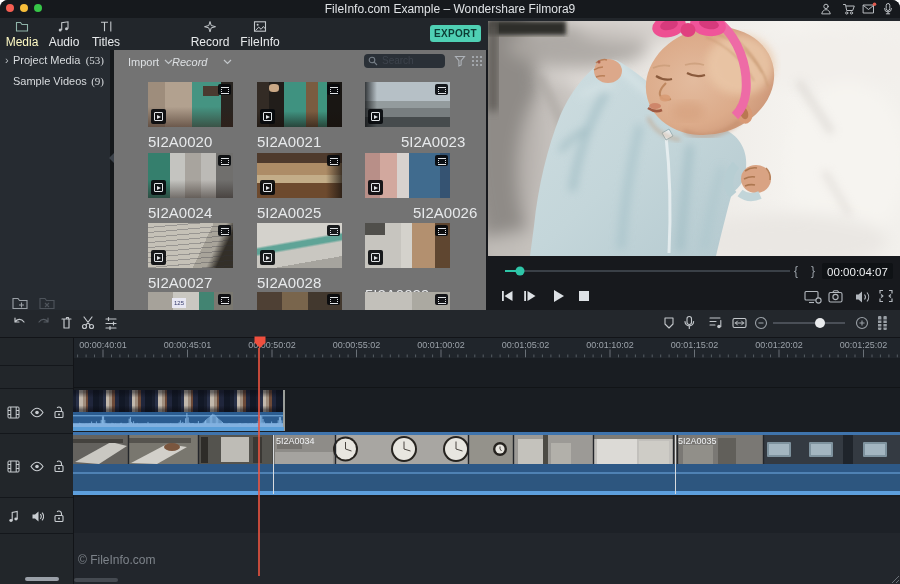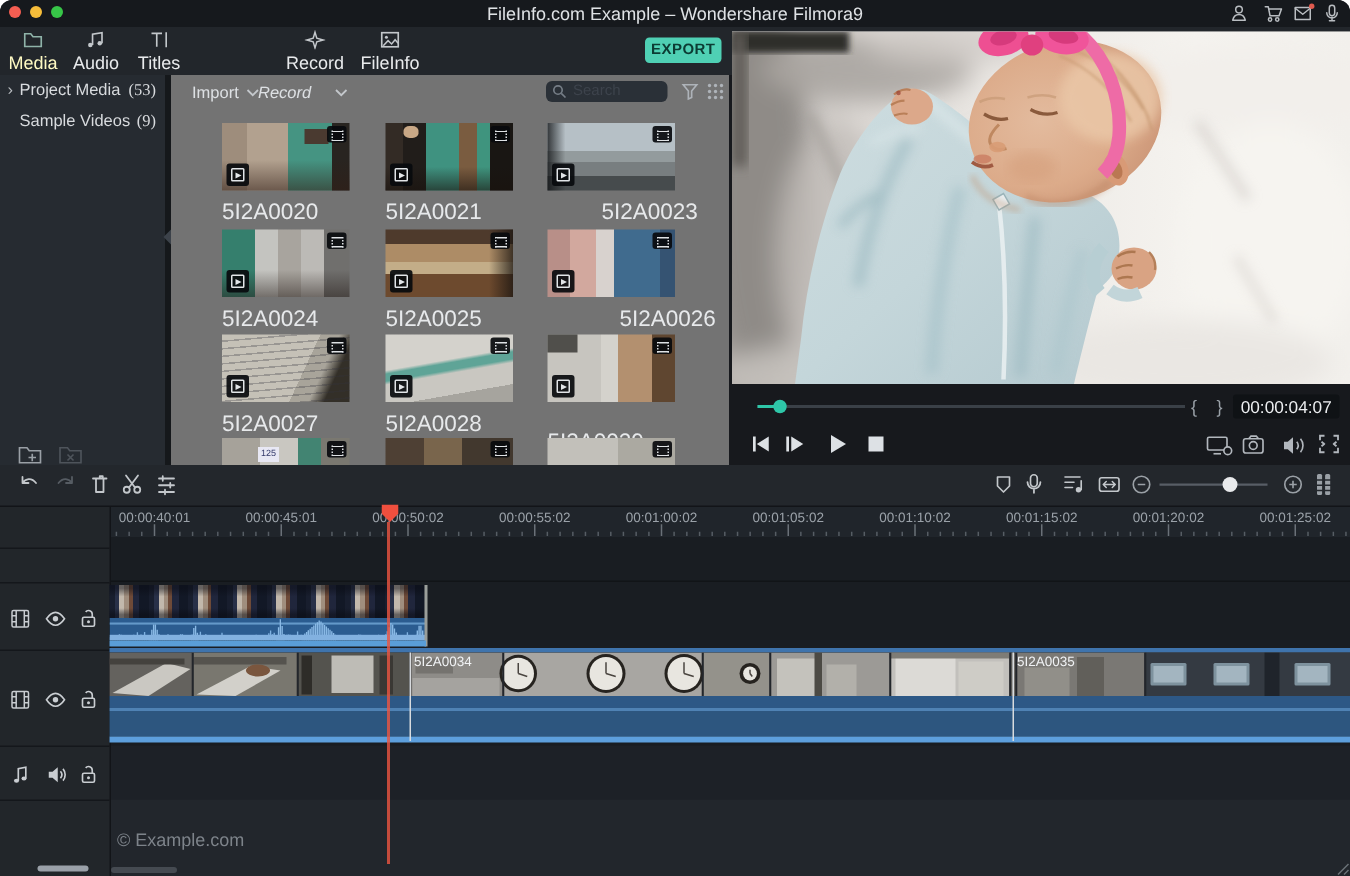--- a/index.html
+++ b/index.html
@@ -559,21 +559,21 @@
         </svg>
       <div class="abs" style="left:73px;top:154px;width:827px;height:7.5px;background:#2d5886;"></div>
       <div class="abs" style="left:73px;top:161.5px;width:827px;height:2.5px;background:#4f82b4;"></div>
       <div class="abs" style="left:73px;top:164px;width:827px;height:17px;background:#2d567f;"></div>
       <div class="abs" style="left:73px;top:181px;width:827px;height:3.5px;background:#5d9fdd;"></div>
       <div class="abs" style="left:272.5px;top:125px;width:1.5px;height:59px;background:#d8dbde;"></div>
       <div class="abs" style="left:674.5px;top:125px;width:1.5px;height:59px;background:#d8dbde;"></div>
       <div class="abs" style="left:276px;top:126px;color:#f0f2f4;font-size:9px;">5I2A0034</div>
       <div class="abs" style="left:678px;top:126px;color:#f0f2f4;font-size:9px;">5I2A0035</div>
 
-      <div class="abs" style="left:78px;top:243px;color:#7d838a;font-size:12px;">© Example.com</div>
+      <div class="abs" style="left:78px;top:243px;color:#7d838a;font-size:12px;">© FileInfo.com</div>
 
       <div class="abs" style="left:25px;top:267px;width:34px;height:3.5px;border-radius:2px;background:#9aa0a8;"></div>
       <div class="abs" style="left:74px;top:268px;width:44px;height:3.5px;border-radius:2px;background:#454a51;"></div>
 
       <div class="abs" style="left:258.2px;top:38px;width:1.5px;height:228px;background:rgba(238,85,65,.8);"></div>
       <svg width="12" height="13" viewBox="0 0 12 13" style="position:absolute;left:253.5px;top:26px;">
           <path d="M0.5 0.5h11v6L6 12 0.5 6.5z" fill="#ef4f3e"></path>
         </svg>
     </div>
   </div>

